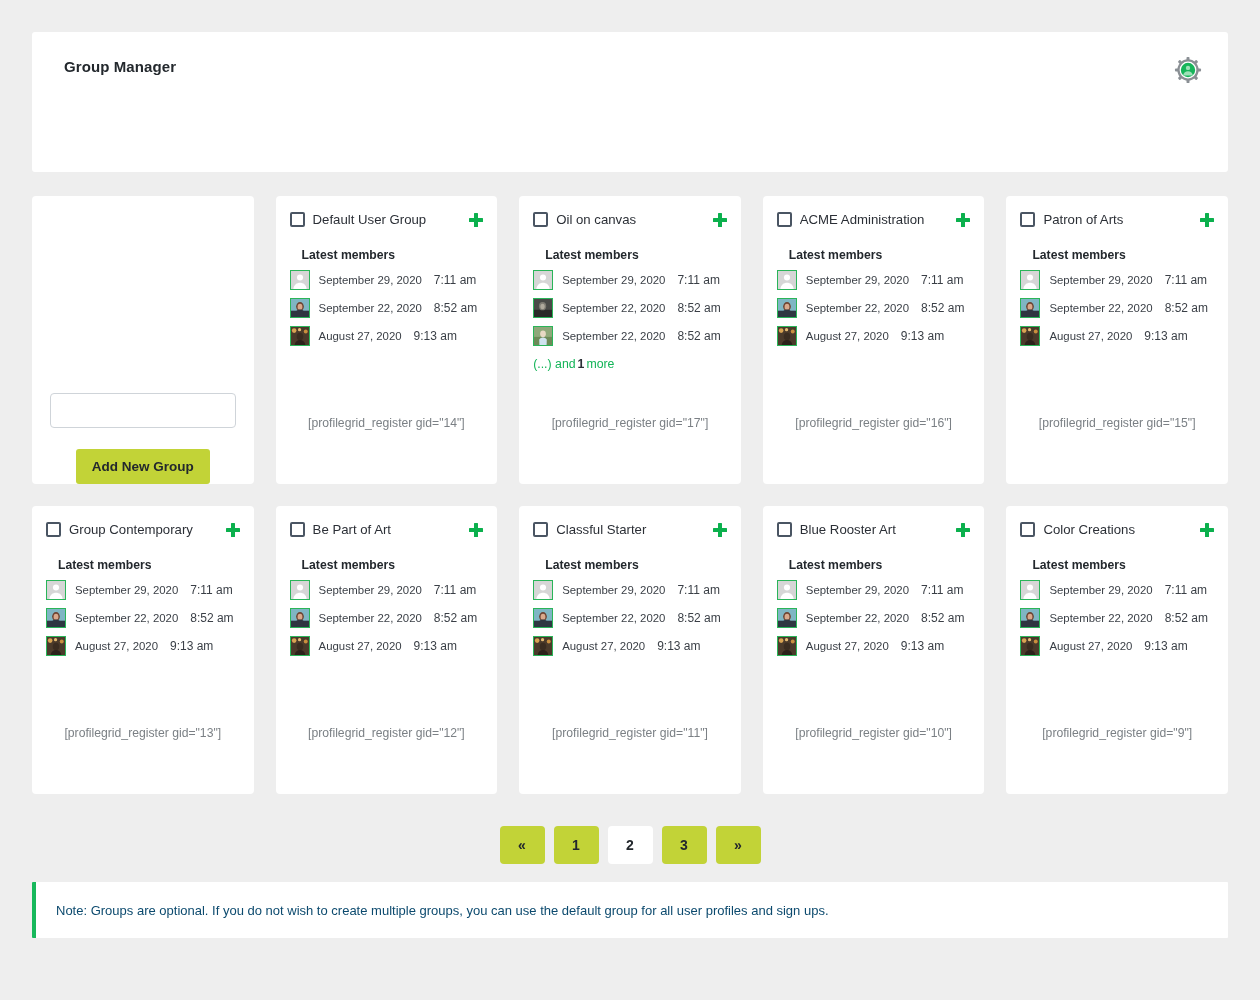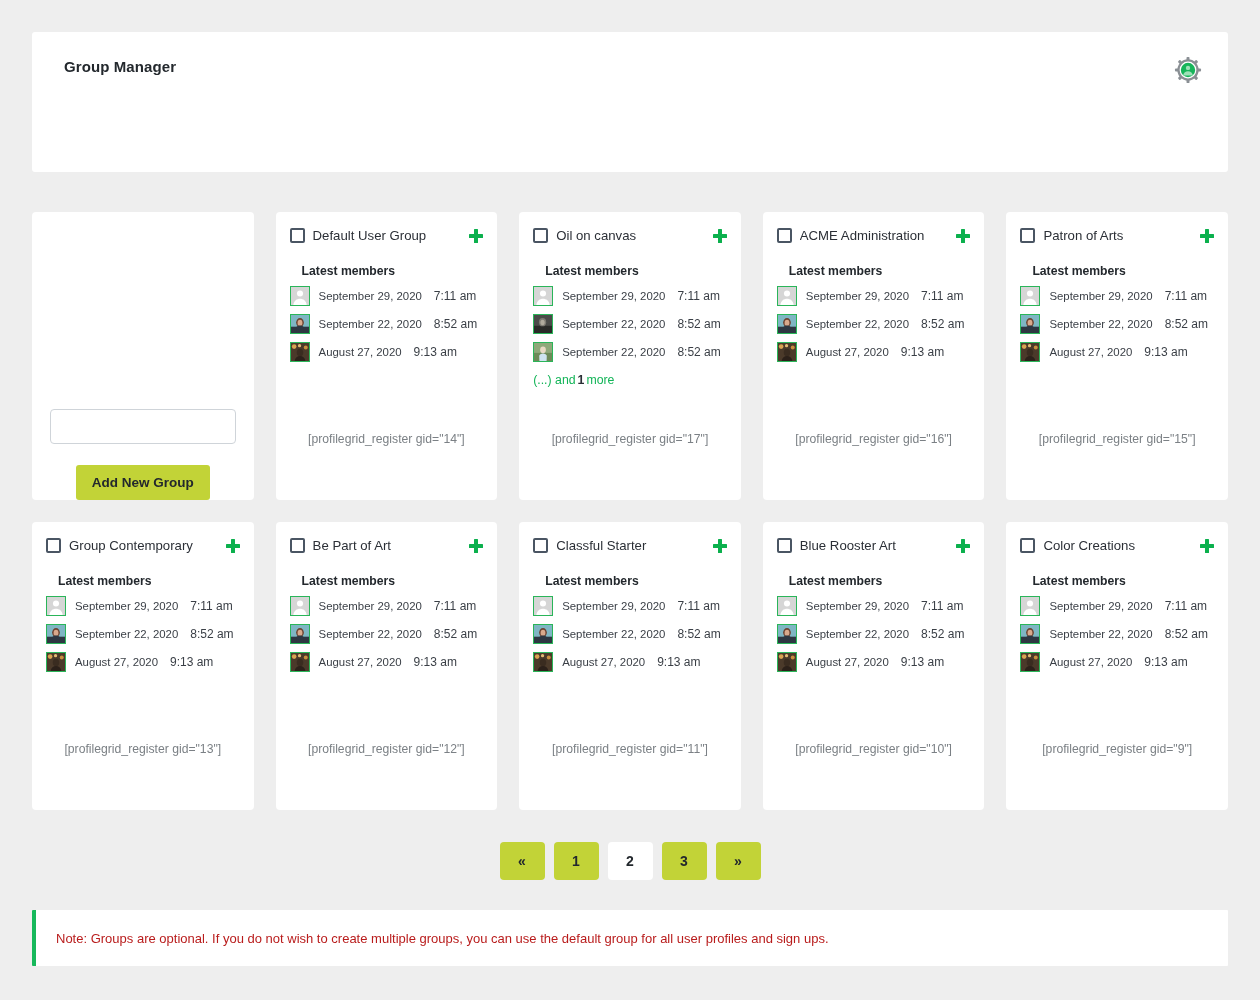--- a/index.html
+++ b/index.html
@@ -14,21 +14,21 @@
   }
 
   .page { padding: 32px; width: 1260px; }
 
   
   .header-panel {
     background: #ffffff;
     border-radius: 3px;
     padding: 26px 30px 26px 32px;
     position: relative;
-    margin-bottom: 40px;
+    margin-bottom: 24px;
     height: 140px;
   }
   .header-title {
     font-size: 15px;
     font-weight: bold;
     color: #23282d;
     letter-spacing: .1px;
   }
   .header-actions {
     margin-top: 38px;
@@ -189,26 +189,26 @@
     font-weight: bold;
     color: #23282d;
     cursor: pointer;
     font-family: "Liberation Sans", sans-serif;
     display: flex; align-items: center; justify-content: center;
   }
   .page-btn.current { background: #ffffff; }
 
   
   .note {
-    margin-top: 30px;
+    margin-top: 18px;
     background: #ffffff;
     border-left: 4px solid #17b85b;
     padding: 18px 20px;
     font-size: 13px;
-    color: #b91c1c;
+    color: #0c4a6e;
     border-radius: 1px;
     height: 56px;
     display: flex; align-items: center;
   }
 </style>
 </head>
 <body>
 
 <div class="page">
 

